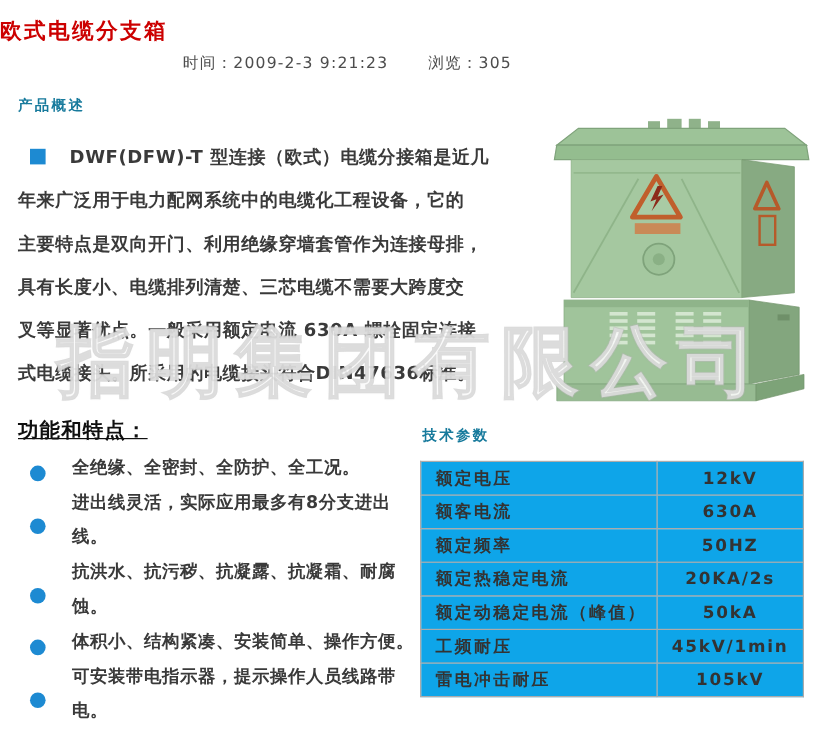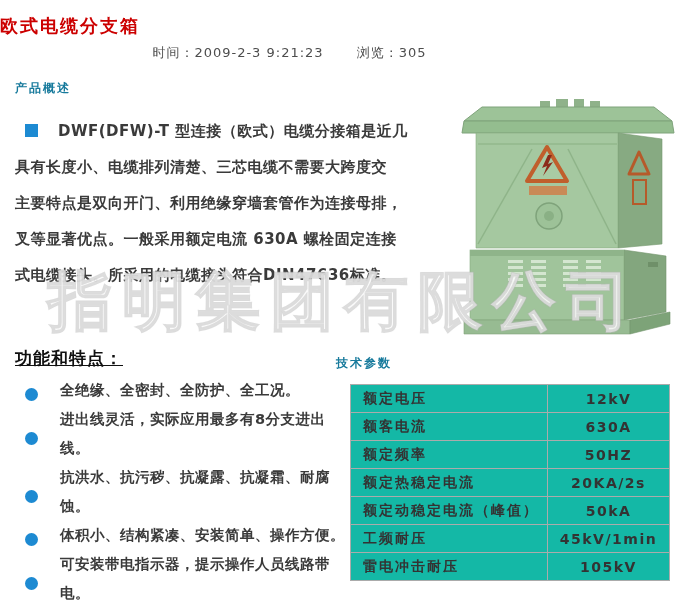--- a/index.html
+++ b/index.html
@@ -32,21 +32,21 @@
   .meta-line .views { margin-left: 28px; }
 
   .section-heading {
     position: absolute;
     font-size: 12px;
     font-weight: 700;
     color: #177a9c;
     letter-spacing: 2px;
   }
   #overview-heading { top: 80px; left: 15px; }
-  #specs-heading { top: 355px; left: 336px; }
+  #specs-heading { top: 355px; left: 352px; }
 
   #overview-text {
     position: absolute;
     top: 113px; left: 15px; width: 445px;
     font-size: 15px;
     font-weight: 600;
     color: #3a3a3a;
     letter-spacing: 0.5px;
   }
   .o-line { height: 36px; line-height: 36px; white-space: nowrap; }
@@ -99,21 +99,21 @@
     top: 384px; left: 350px;
     width: 320px;
     border-collapse: collapse;
   }
   #specs-table td {
     border: 1px solid #ababab;
     height: 28px;
     font-size: 14px;
     font-weight: 600;
     color: #333;
-    background: #14b8a6;
+    background: #0ea5e9;
   }
   #specs-table td.spec-label {
     width: 197px;
     padding-left: 12px;
     letter-spacing: 2px;
   }
   #specs-table td.spec-value {
     text-align: center;
     letter-spacing: 1.5px;
   }
@@ -148,22 +148,23 @@
 
   <div class="meta-line">
     <span class="time">时间：2009-2-3 9:21:23</span>
     <span class="views">浏览：305</span>
   </div>
 
   <div class="section-heading" id="overview-heading">产品概述</div>
 
   <div id="overview-text">
     <div class="o-line"><span class="sq-bullet"></span><span>DWF(DFW)-T 型连接（欧式）电缆分接箱是近几</span></div>
+    <div class="o-line">年来广泛用于电力配网系统中的电缆化工程设备，它的</div>
+    <div class="o-line">主要特点是双向开门、利用绝缘穿墙套管作为连接母排，</div>
     <div class="o-line">具有长度小、电缆排列清楚、三芯电缆不需要大跨度交</div>
-    <div class="o-line">主要特点是双向开门、利用绝缘穿墙套管作为连接母排，</div>
     <div class="o-line">叉等显著优点。一般采用额定电流 630A 螺栓固定连接</div>
     <div class="o-line">式电缆接头。所采用的电缆接头符合DIN47636标准。</div>
   </div>
 
   <svg id="product-photo" viewBox="0 0 232 248" aria-hidden="true">
 
     <g>
       <rect x="88" y="7" width="10" height="6" fill="#8fb28a"></rect>
       <rect x="104" y="5" width="12" height="8" fill="#8fb28a"></rect>
       <rect x="122" y="5" width="10" height="8" fill="#8fb28a"></rect>

